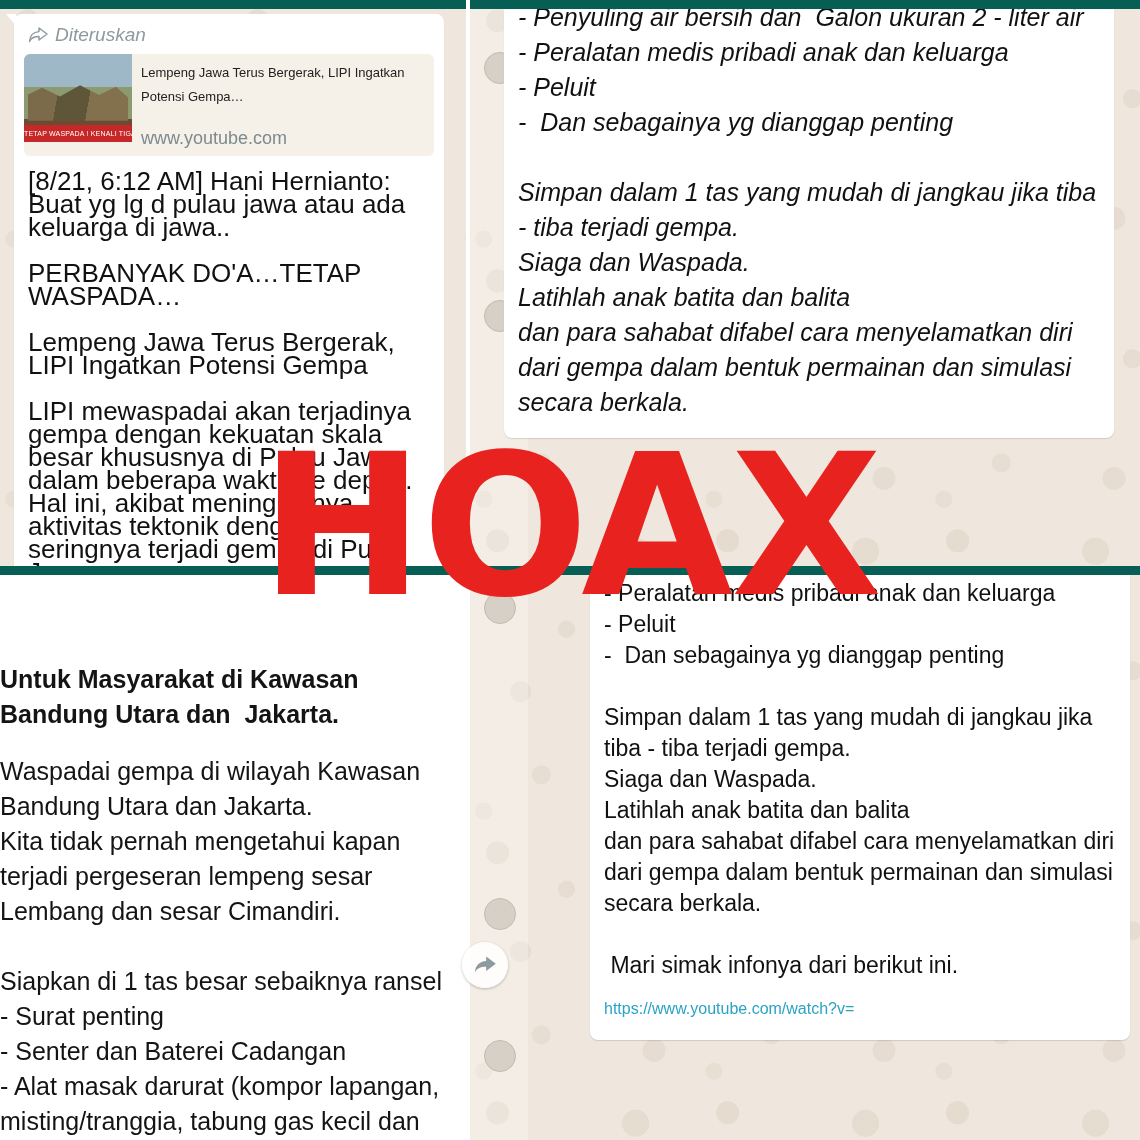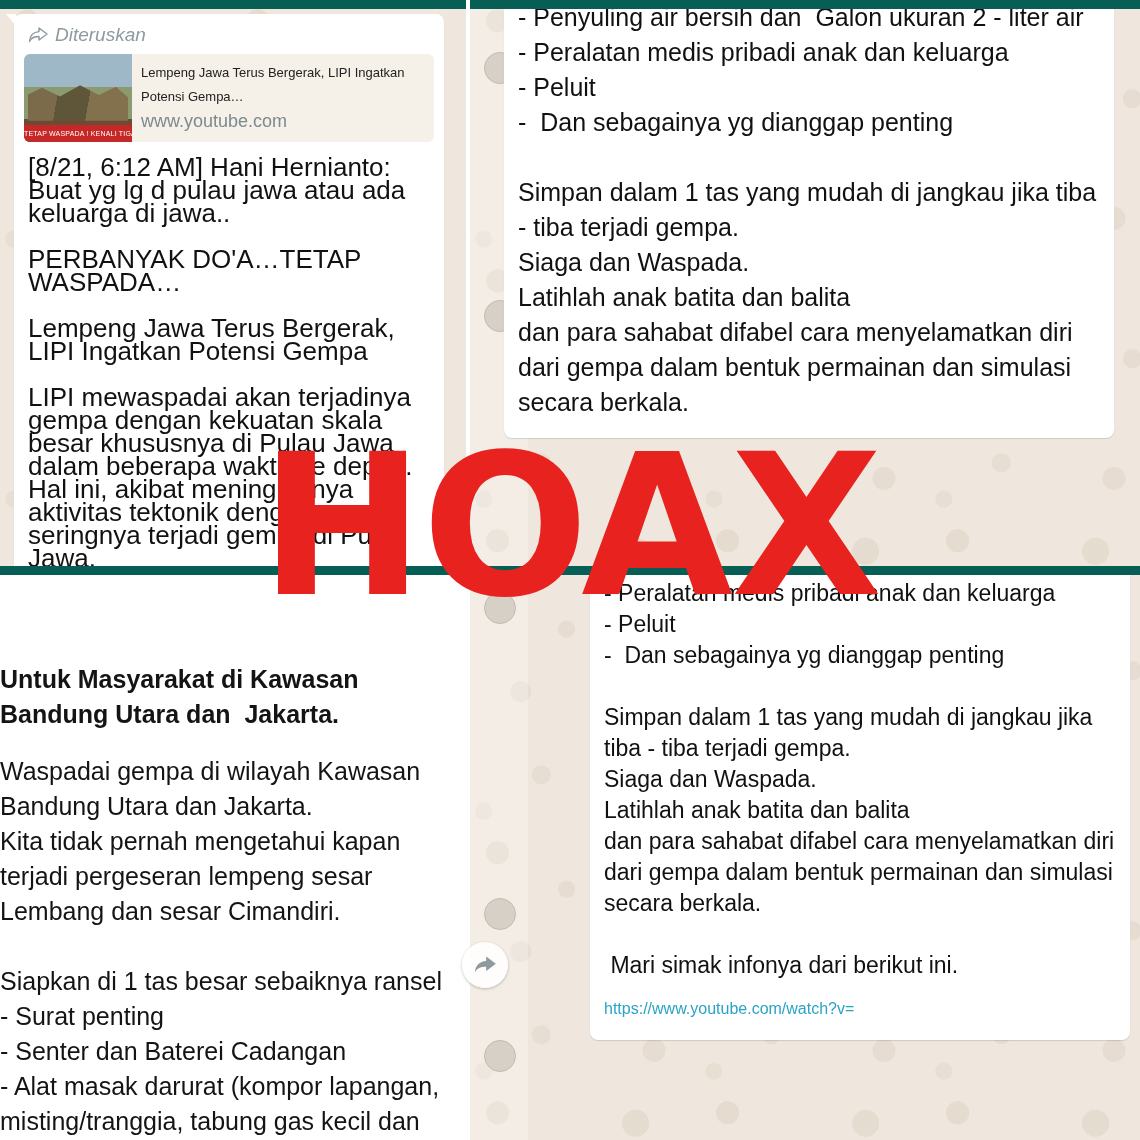--- a/index.html
+++ b/index.html
@@ -18,21 +18,21 @@
     background: #ffffff;
   }
 
   
   .quad {
     position: absolute;
     overflow: hidden;
     background: #ece5dd;
   }
   .q-tl { left: 0px;   top: 0px;   width: 466px; height: 568px; }
-  .q-tr { left: 470px; top: 0px;   width: 670px; height: 568px; }
+  .q-tr { left: 470px; top: 0px;   width: 670px; height: 568px; font-style: italic; }
   .q-bl { left: 0px;   top: 604px; width: 466px; height: 568px; }
   .q-br { left: 470px; top: 572px; width: 670px; height: 568px; }
 
   
   .greenbar {
     position: absolute;
     background: #075e54;
   }
   .gb1 { left: 0px;   top: 0px;   width: 466px; height: 9px; }
   .gb2 { left: 470px; top: 0px;   width: 670px; height: 9px; }
@@ -135,21 +135,21 @@
   }
   .preview-title {
     font-size: 13px;
     line-height: 24px;
     color: #222;
     font-weight: 400;
   }
   .preview-url {
     font-size: 18px;
     color: #7d8a8e;
-    margin-top: 2px;
+    margin-top: 19px;
   }
 
   
   .msg-text {
     font-size: 26px;
     line-height: 23px;
     padding: 10px 14px 12px 14px;
     white-space: pre-wrap;
   }
 

